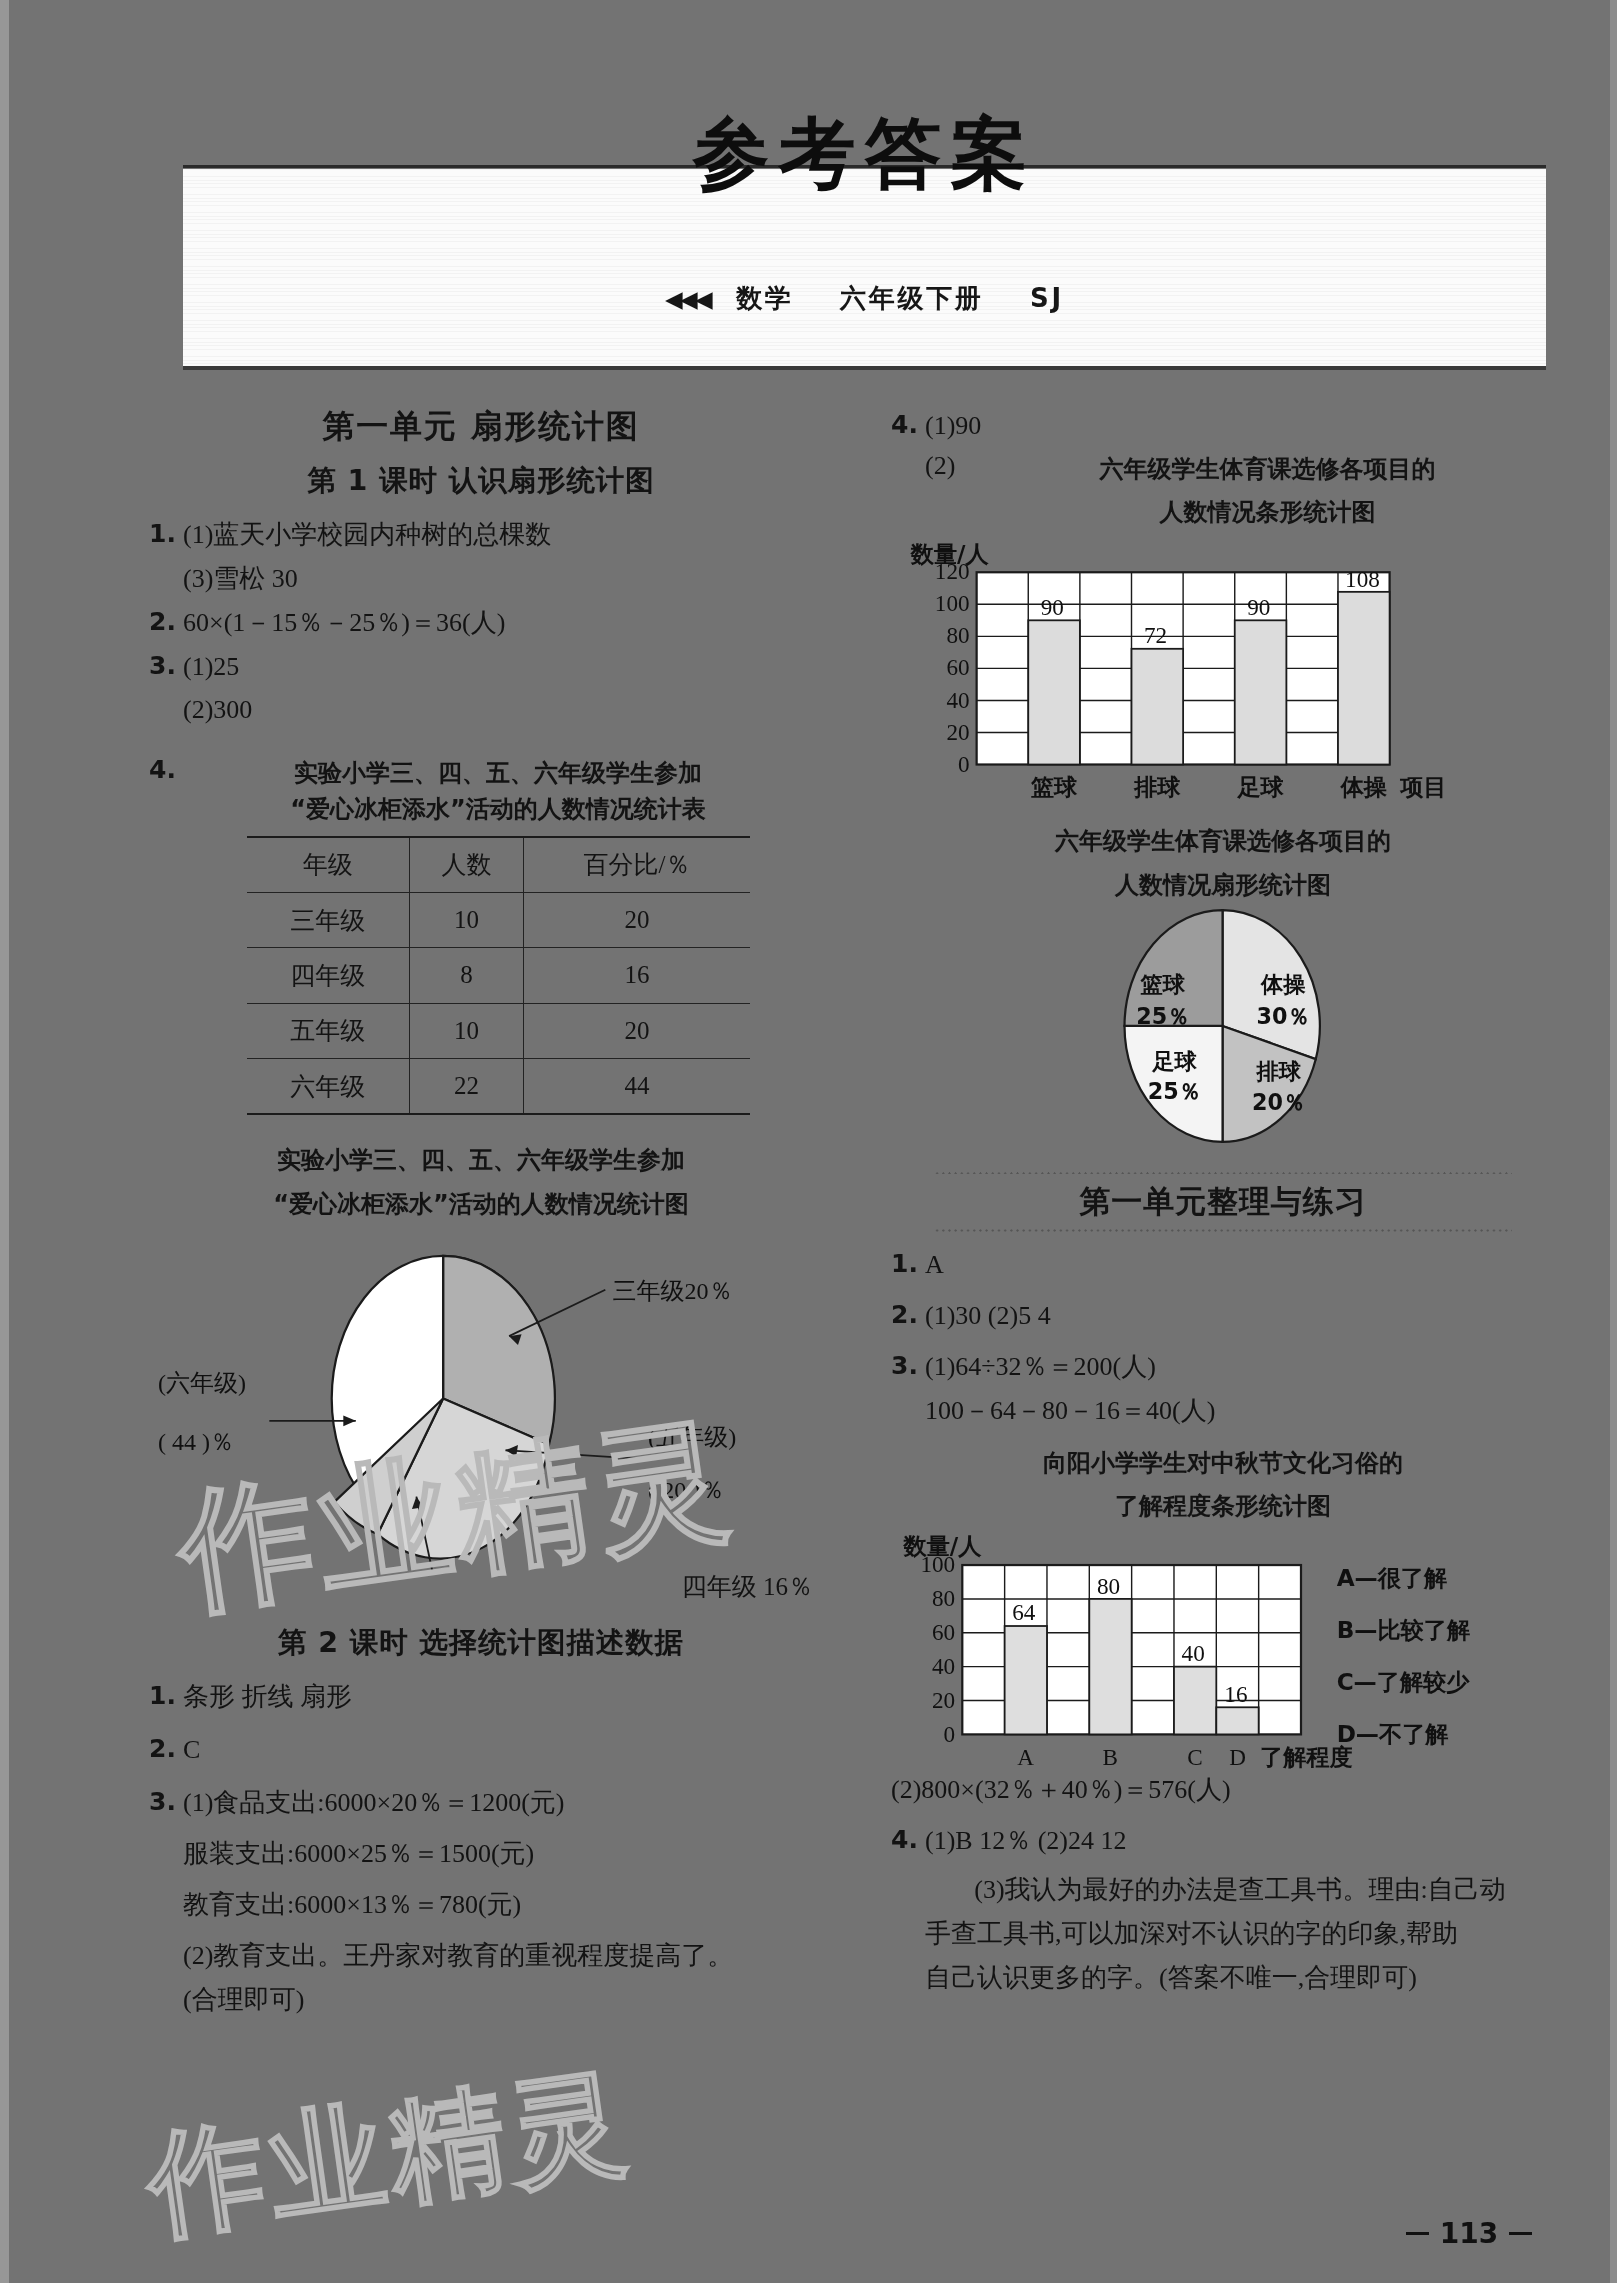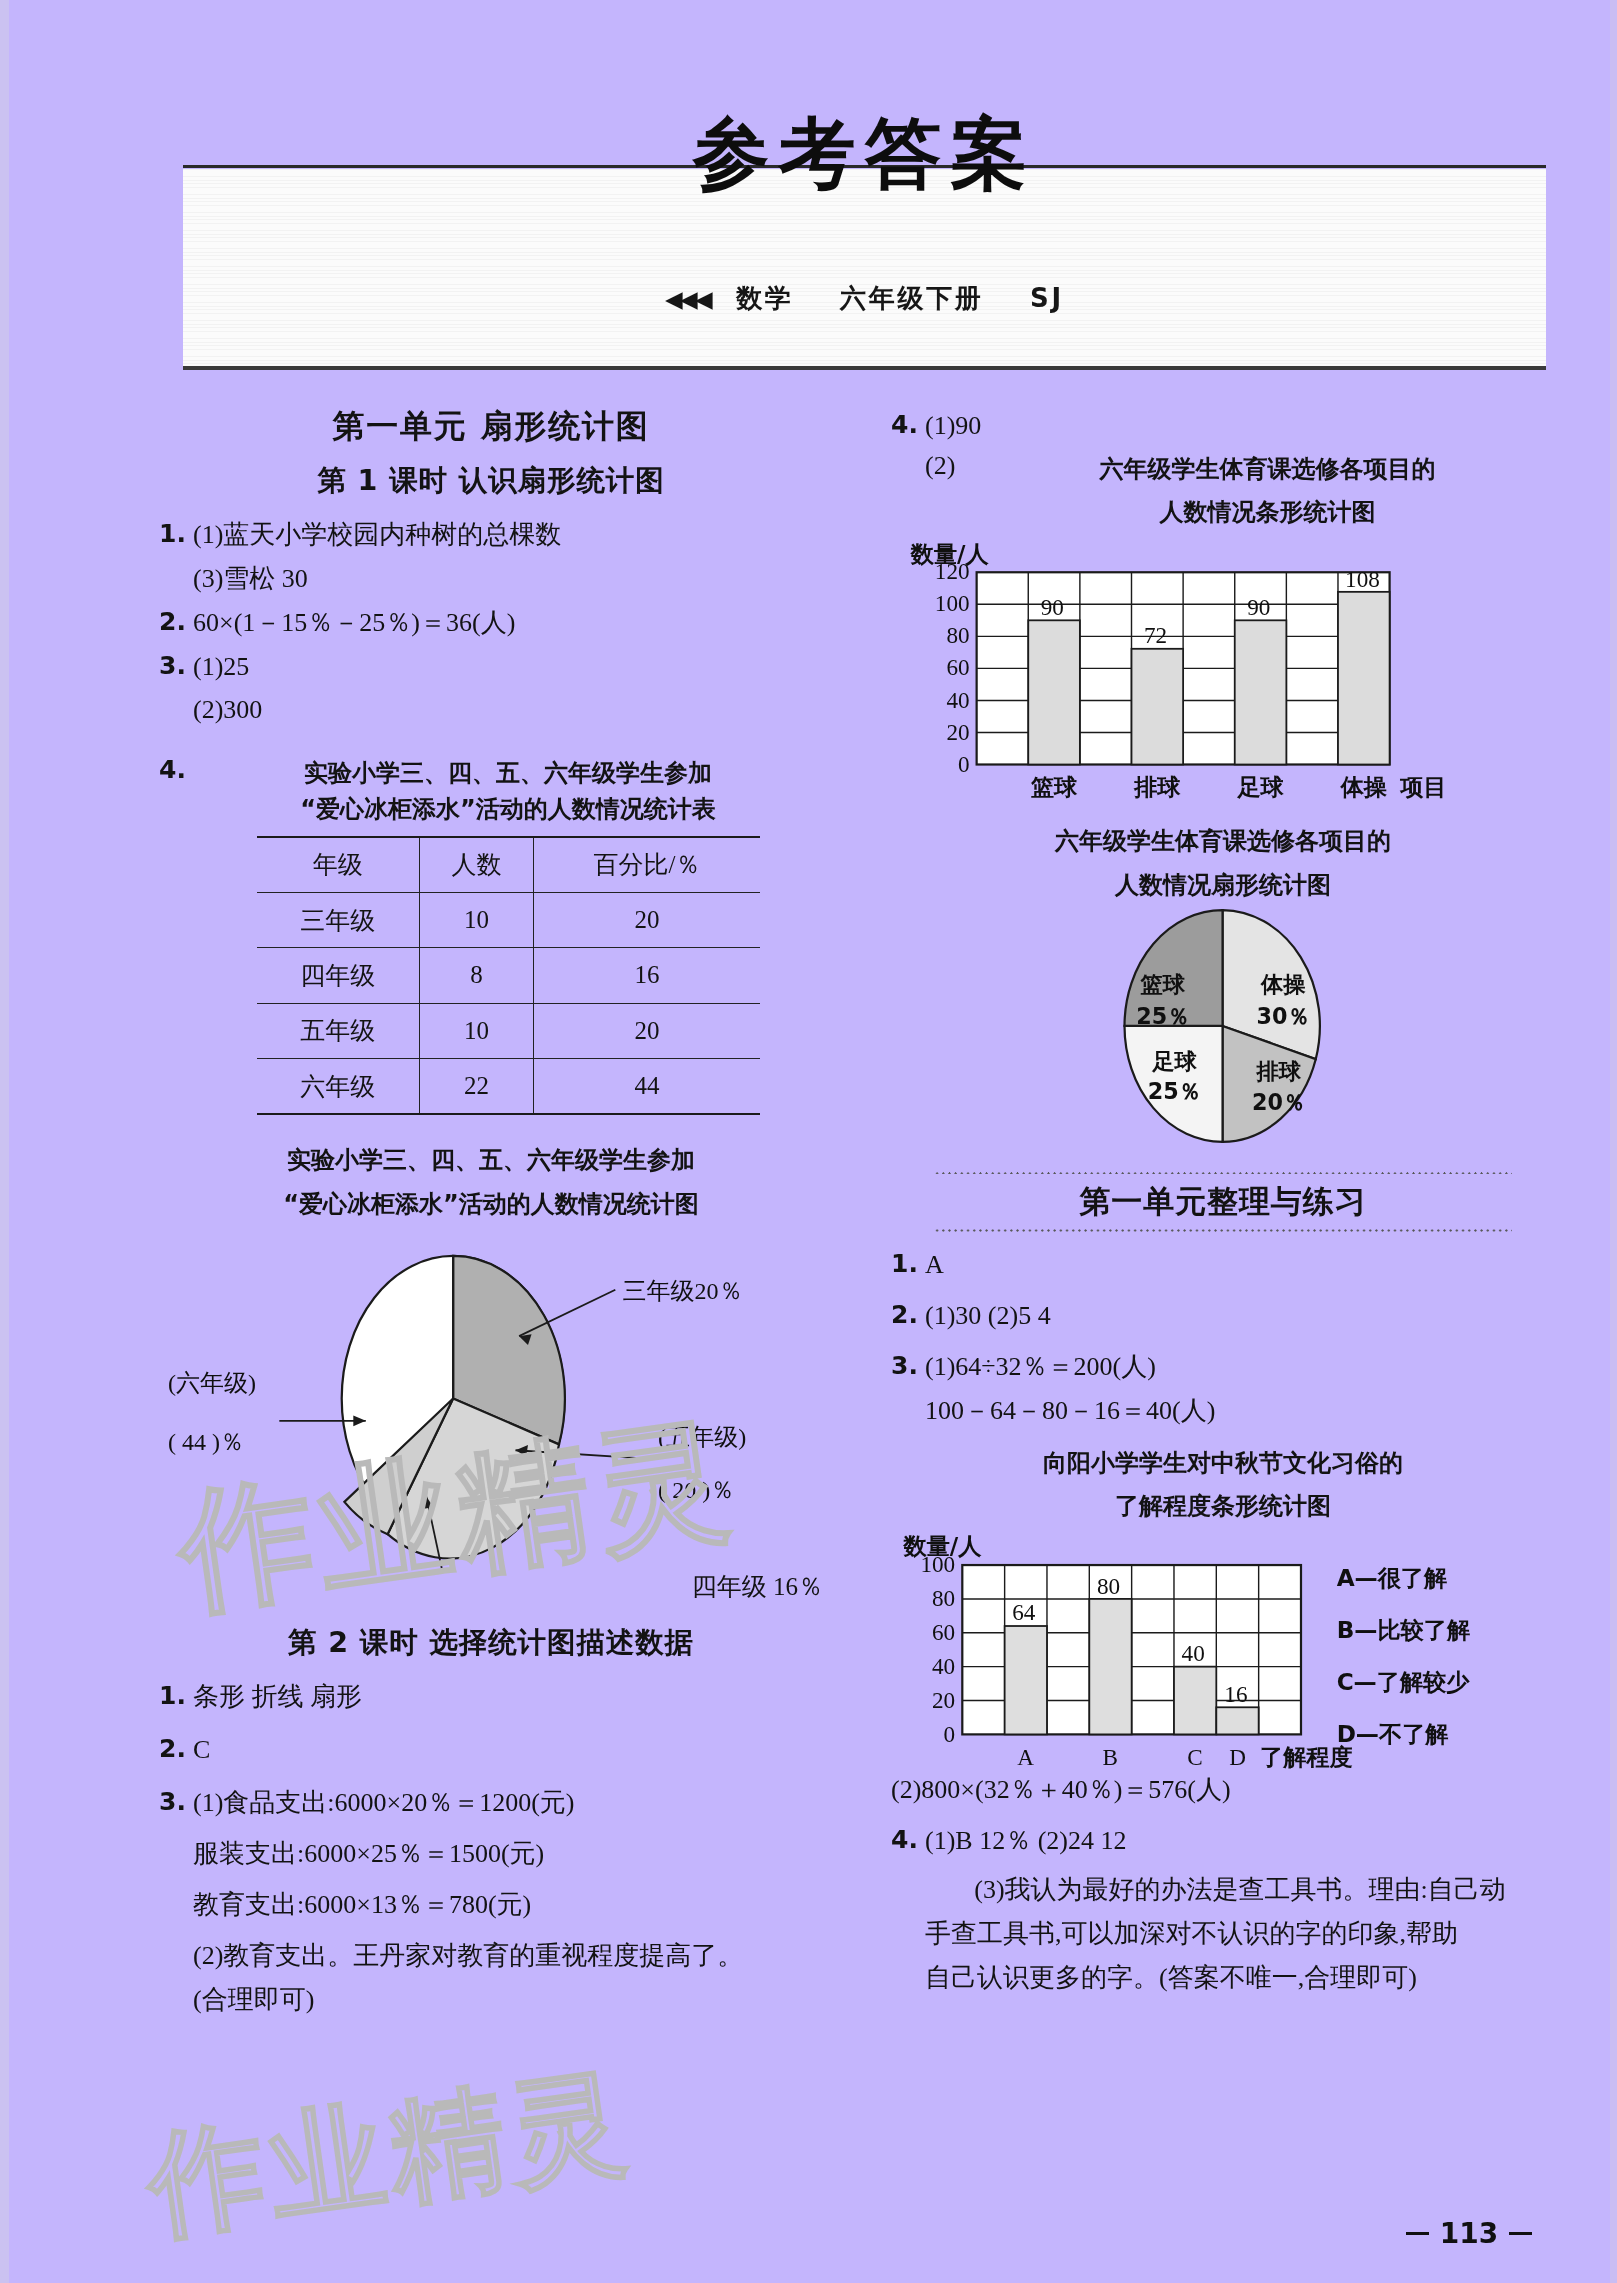--- a/index.html
+++ b/index.html
@@ -1,35 +1,35 @@
 <!DOCTYPE html>
 <html style="font-size:14.3px"><head>
 <meta charset="utf-8">
 <style>
   html,body{margin:0;padding:0;background:#fdfdfd;}
   body{width:1617px;height:2284px;position:relative;font-family:"Liberation Serif","DejaVu Serif",serif;color:#131313;overflow:hidden;}
 
-  .page{position:absolute;inset:0;background:#c4b5fd;}
+  .page{position:absolute;inset:0;background:#737373;}
 
   
   .masthead{position:absolute;left:183px;top:165px;width:1363px;height:205px;}
   .mast-rule-top{position:absolute;left:0;top:0;width:100%;height:2.7px;background:#2a2a2a;}
   .mast-rule-bot{position:absolute;left:0;bottom:0;width:100%;height:3.6px;background:#3a3a3a;}
   .mast-band{position:absolute;left:0;top:3.6px;right:0;bottom:4.5px;
      background:repeating-linear-gradient(to bottom,#f2f2f2 0px,#f2f2f2 0.9px,#fbfbfb 0.9px,#fbfbfb 3.6px);}
   .mast-title{position:absolute;left:0;right:0;top:-62px;text-align:center;
      font-family:"DejaVu Sans","Liberation Sans",sans-serif;font-weight:bold;font-size:77px;letter-spacing:9px;color:#0d0d0d;}
   .mast-sub{position:absolute;left:0;right:0;top:116px;text-align:center;
      font-family:"DejaVu Sans","Liberation Sans",sans-serif;font-weight:bold;font-size:26px;letter-spacing:2.7px;color:#161616;}
   .mast-sub .arrows{letter-spacing:-2.7px;margin-right:14.3px;font-size:23px;}
   .mast-sub .gap{display:inline-block;width:23px;}
 
   
   .col{position:absolute;top:405px;width:664px;}
-  .col-left{left:159px;}
+  .col-left{left:149px;}
   .col-right{left:891px;}
 
   .unit-head{text-align:center;font-family:"DejaVu Sans","Liberation Sans",sans-serif;
      font-weight:bold;font-size:32px;letter-spacing:1.8px;margin:0 0 12.5px 0;}
   .lesson-head{text-align:center;font-family:"DejaVu Sans","Liberation Sans",sans-serif;
      font-weight:bold;font-size:28.5px;letter-spacing:0.9px;margin:0 0 14.3px 0;}
 
   .qline{display:flex;font-size:26px;line-height:1.62;margin:0 0 1.8px 0;}
   .qnum{width:34px;flex:0 0 34px;font-family:"DejaVu Sans","Liberation Sans",sans-serif;
         font-weight:bold;font-size:25px;}

